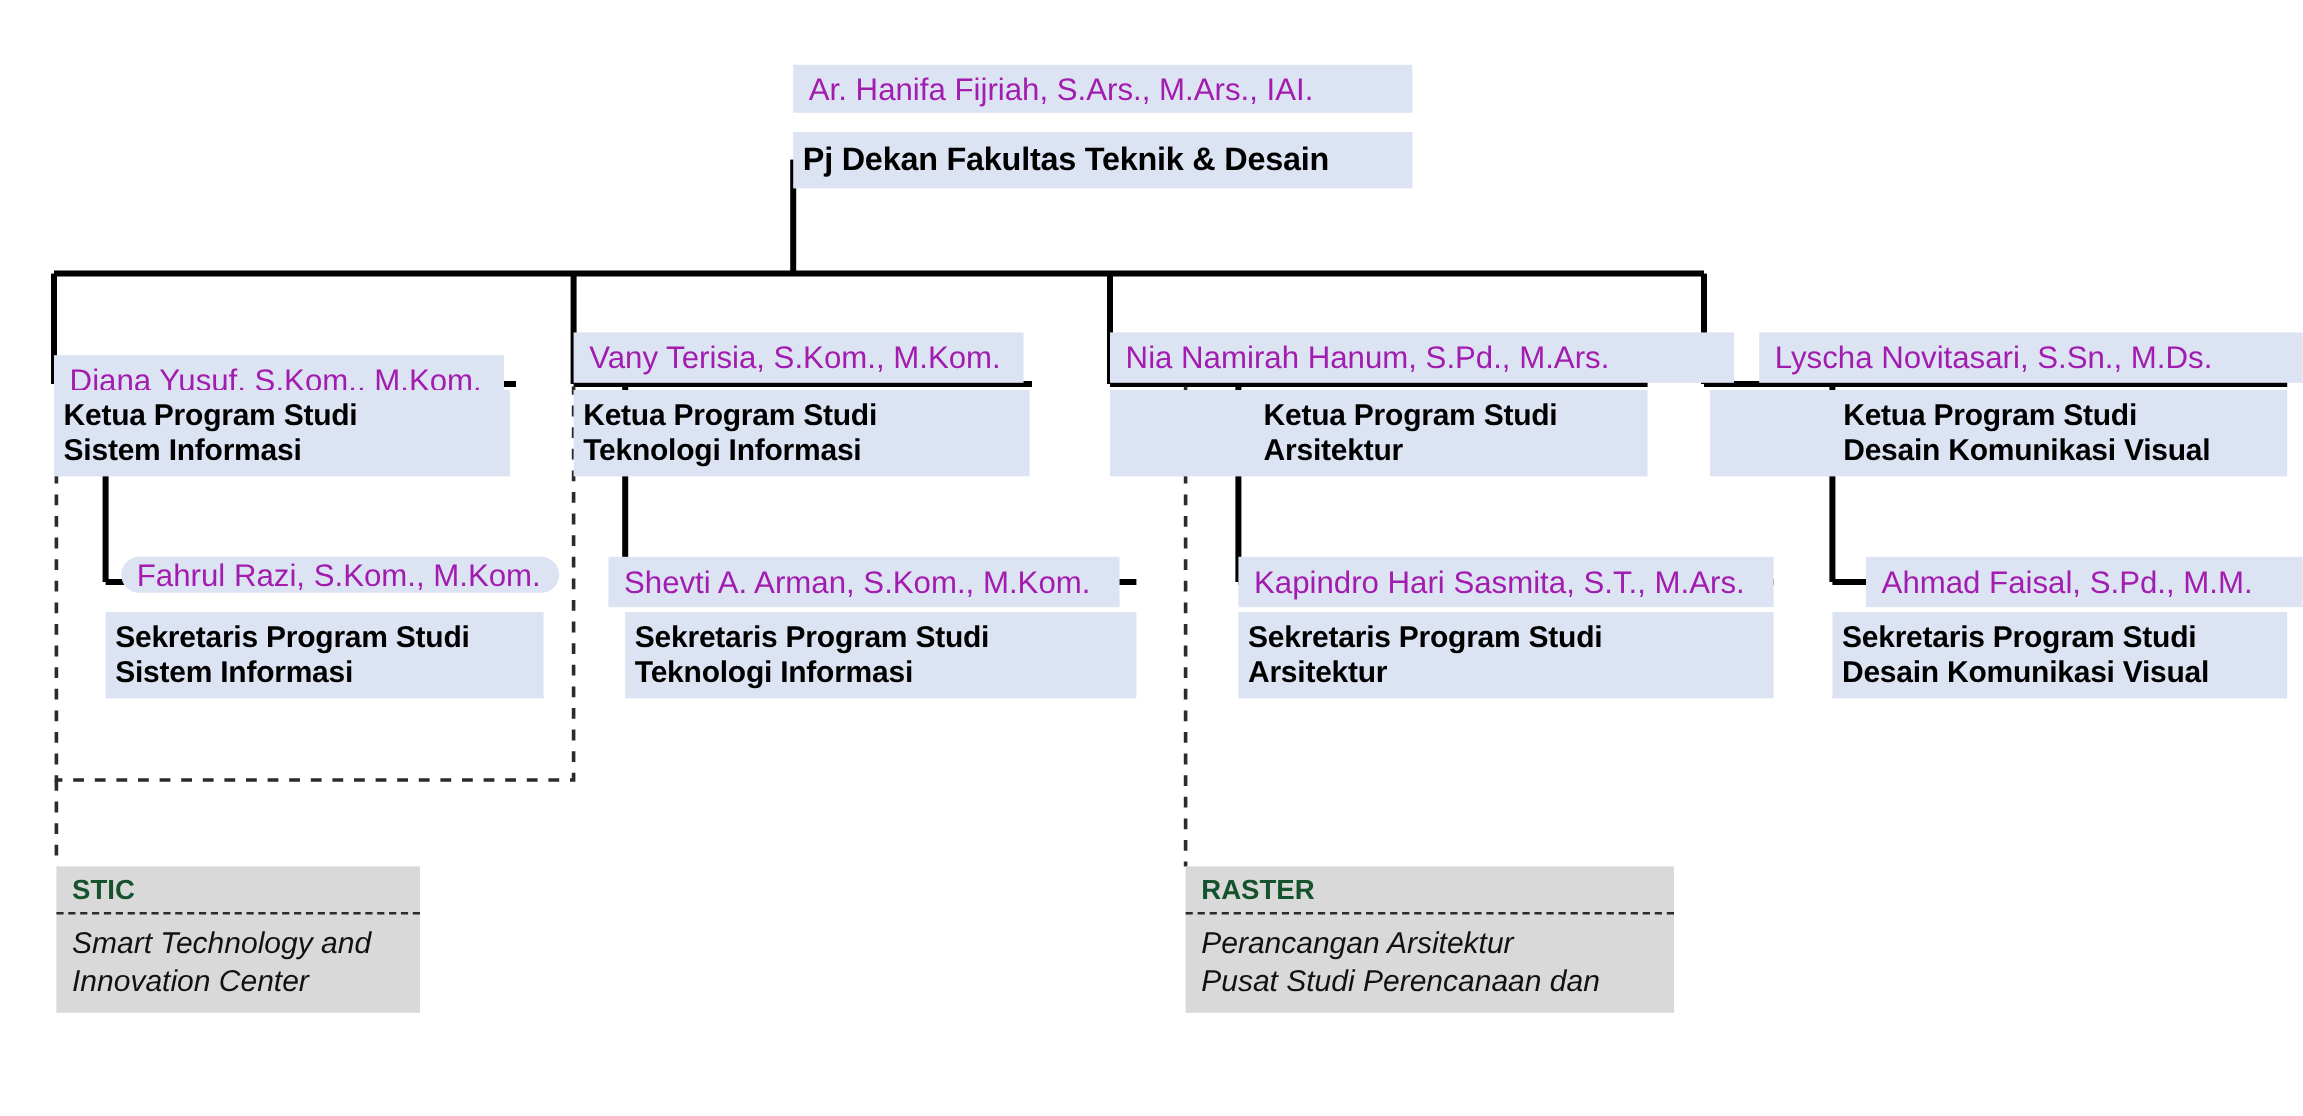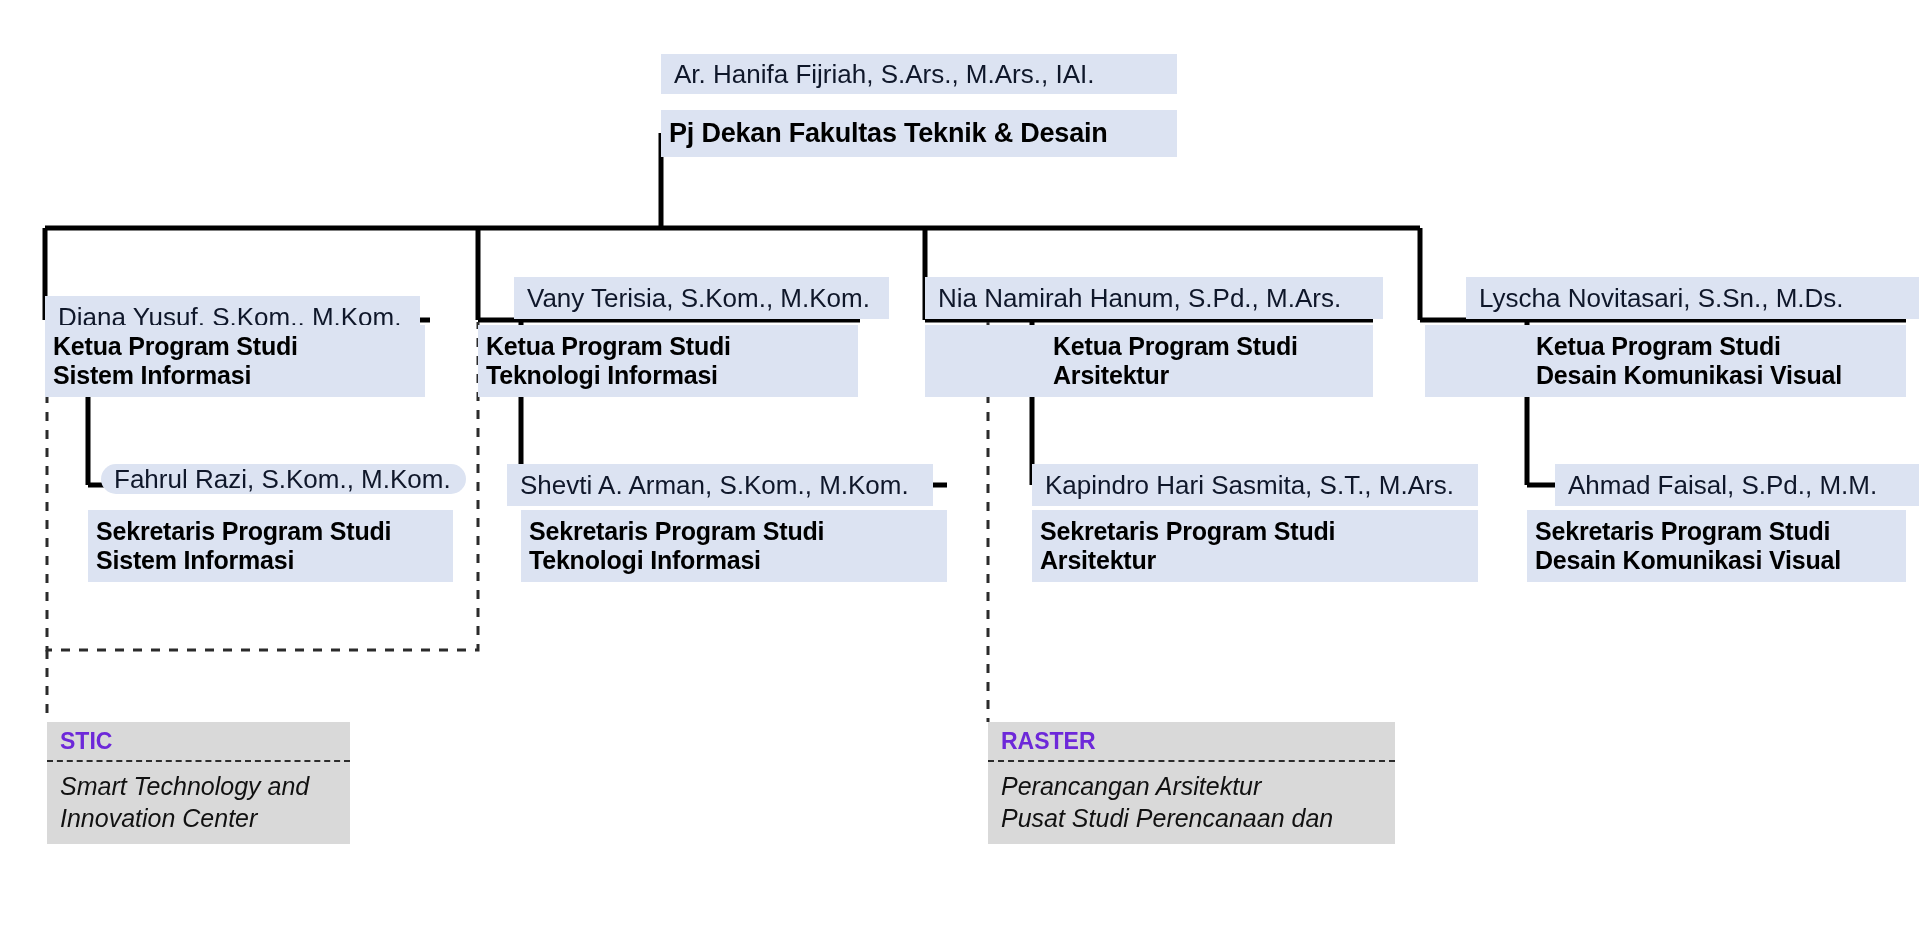--- a/index.html
+++ b/index.html
@@ -21,21 +21,21 @@
     left: 0;
     top: 0;
     width: 1919px;
     height: 930px;
     pointer-events: none;
   }
   .node { position: absolute; }
 
   .name-bar {
     background: #dce3f2;
-    color: #0f172a;
+    color: #a21caf;
     font-size: 26px;
     font-weight: 400;
     line-height: 1.0;
     display: flex;
     align-items: center;
     padding-left: 13px;
     box-sizing: border-box;
     white-space: nowrap;
   }
   .title-bar {
@@ -49,21 +49,21 @@
     padding-left: 8px;
     box-sizing: border-box;
     letter-spacing: -0.2px;
   }
   .title-bar.root { font-size: 27px; }
 
   .center-box { background: #d9d9d9; box-sizing: border-box; }
   .center-head {
     font-weight: 700;
     font-size: 23px;
-    color: #6d28d9;
+    color: #14532d;
     padding: 8px 0 7px 13px;
     border-bottom: 2px dashed #2b2b2b;
     line-height: 1.0;
   }
   .center-sub {
     font-style: italic;
     font-size: 25px;
     color: #111;
     line-height: 1.28;
     padding: 8px 24px 10px 13px;
@@ -122,36 +122,36 @@
     </div>
   </div>
   <div class="node name-bar" style="left:101px; top:464px; width:365px; height:30px;border-radius:16px;">Fahrul Razi, S.Kom., M.Kom.</div>
   <div class="node title-bar" style="left:88px; top:510px; width:365px; height:72px;">
     <div>
       <div>Sekretaris Program Studi</div>
       <div>Sistem Informasi</div>
     </div>
   </div>
 
-  <div class="node name-bar" style="left:478px; top:277px; width:375px; height:42px;margin-left:36px;">Vany Terisia, S.Kom., M.Kom.</div>
+  <div class="node name-bar" style="left:478px; top:277px; width:375px; height:42px;">Vany Terisia, S.Kom., M.Kom.</div>
   <div class="node title-bar" style="left:478px; top:325px; width:380px; height:72px;">
     <div>
       <div>Ketua Program Studi</div>
       <div>Teknologi Informasi</div>
     </div>
   </div>
   <div class="node name-bar" style="left:507px; top:464px; width:426px; height:42px;">Shevti A. Arman, S.Kom., M.Kom.</div>
   <div class="node title-bar" style="left:521px; top:510px; width:426px; height:72px;">
     <div>
       <div>Sekretaris Program Studi</div>
       <div>Teknologi Informasi</div>
     </div>
   </div>
 
-  <div class="node name-bar" style="left:925px; top:277px; width:458px; height:42px;">Nia Namirah Hanum, S.Pd., M.Ars.</div>
+  <div class="node name-bar" style="left:925px; top:277px; width:520px; height:42px;">Nia Namirah Hanum, S.Pd., M.Ars.</div>
   <div class="node title-bar" style="left:925px; top:325px; width:448px; height:72px;">
     <div style="margin-left:120px;">
       <div>Ketua Program Studi</div>
       <div>Arsitektur</div>
     </div>
   </div>
   <div class="node name-bar" style="left:1032px; top:464px; width:446px; height:42px;">Kapindro Hari Sasmita, S.T., M.Ars.</div>
   <div class="node title-bar" style="left:1032px; top:510px; width:446px; height:72px;">
     <div>
       <div>Sekretaris Program Studi</div>

